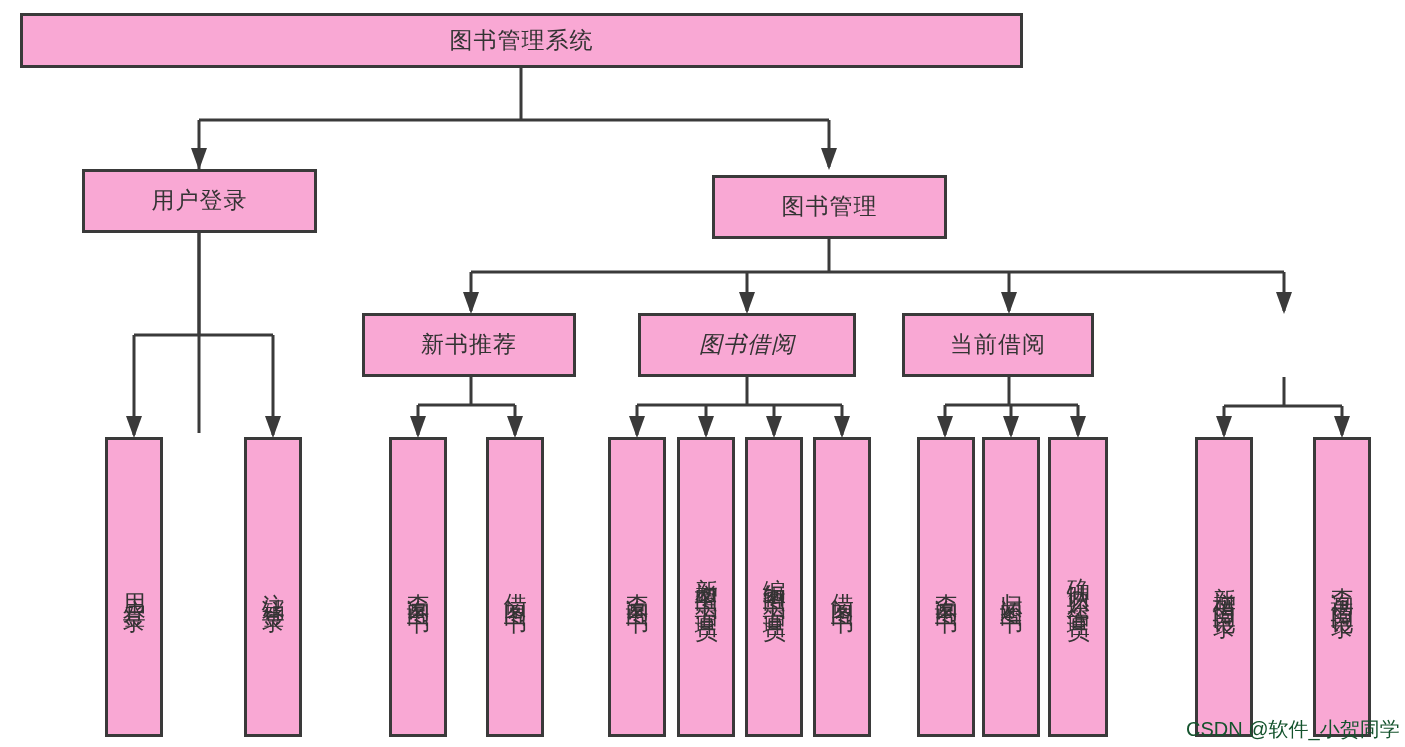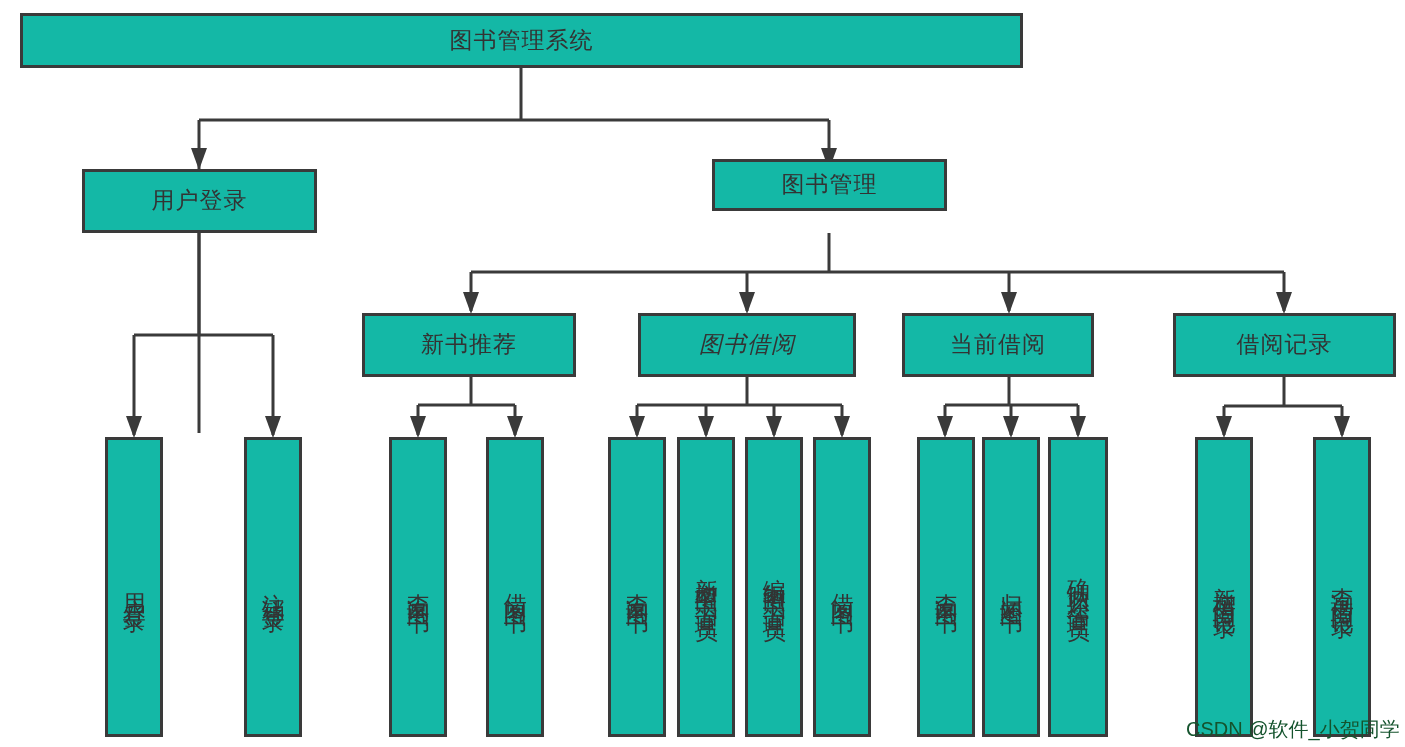--- a/index.html
+++ b/index.html
@@ -18,21 +18,21 @@
   .connectors {
     position: absolute;
     left: 0; top: 0;
     width: 1405px;
     height: 747px;
   }
   .node {
     position: absolute;
     box-sizing: border-box;
     border: 3px solid #3a3a3a;
-    background: #14b8a6;
+    background: #f9a8d4;
     color: #333333;
     display: flex;
     align-items: center;
     justify-content: center;
     font-size: 23px;
     letter-spacing: 1px;
     text-align: center;
     line-height: 1.1;
   }
   .node.leaf {
@@ -93,26 +93,25 @@
       <polygon points="1003,416 1019,416 1011,438"></polygon>
       <polygon points="1070,416 1086,416 1078,438"></polygon>
       <polygon points="1216,416 1232,416 1224,438"></polygon>
       <polygon points="1334,416 1350,416 1342,438"></polygon>
     </g>
   </svg>
 
   <div class="node" style="left:20px; top:13px; width:1003px; height:55px;">图书管理系统</div>
 
   <div class="node" style="left:82px; top:169px; width:235px; height:64px;">用户登录</div>
-  <div class="node" style="left:712px; top:159px; width:235px; height:52px;">图书管理</div>
+  <div class="node" style="left:712px; top:175px; width:235px; height:64px;">图书管理</div>
 
   <div class="node" style="left:362px; top:313px; width:214px; height:64px;">新书推荐</div>
   <div class="node" style="left:638px; top:313px; width:218px; height:64px;font-style:italic;">图书借阅</div>
   <div class="node" style="left:902px; top:313px; width:192px; height:64px;">当前借阅</div>
-  <div class="node" style="left:1173px; top:313px; width:223px; height:64px;">借阅记录</div>
 
   <div class="node leaf" style="left:105px; top:437px; width:58px; height:300px;">用户登录</div>
   <div class="node leaf" style="left:244px; top:437px; width:58px; height:300px;">注销登录</div>
 
   <div class="node leaf" style="left:389px; top:437px; width:58px; height:300px;">查询图书</div>
   <div class="node leaf" style="left:486px; top:437px; width:58px; height:300px;">借阅图书</div>
 
   <div class="node leaf" style="left:608px; top:437px; width:58px; height:300px;">查询图书</div>
   <div class="node leaf" style="left:677px; top:437px; width:58px; height:300px;">新增图书（管理员）</div>
   <div class="node leaf" style="left:745px; top:437px; width:58px; height:300px;">编辑图书（管理员）</div>

